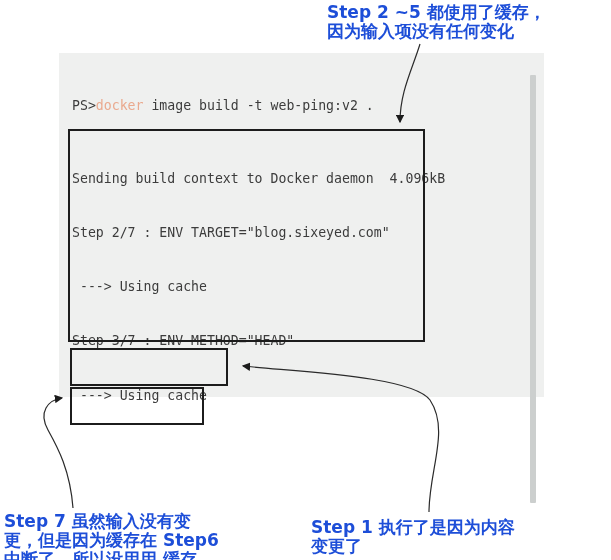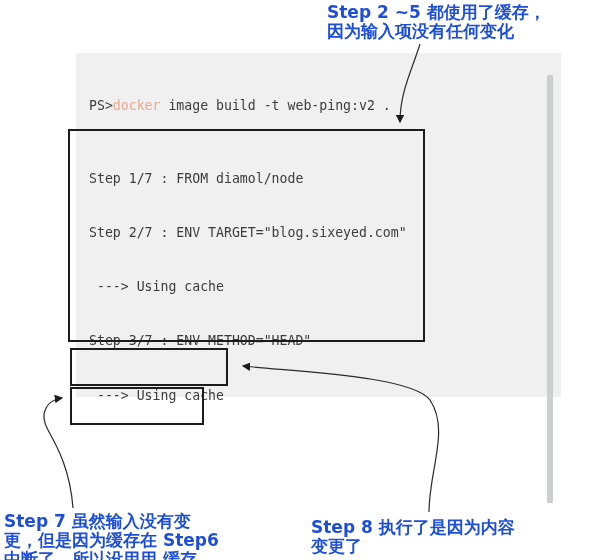--- a/index.html
+++ b/index.html
@@ -12,21 +12,21 @@
     width: 611px;
     height: 560px;
     background: #ffffff;
     overflow: hidden;
     font-family: "Liberation Sans", "DejaVu Sans", sans-serif;
   }
 
   
   .terminal {
     position: absolute;
-    left: 76px;
+    left: 59px;
     top: 53px;
     width: 485px;
     height: 344px;
     background: #eff0ef;
     box-sizing: border-box;
   }
   .term-lines {
     position: absolute;
     left: 13px;
     top: 8px;
@@ -96,21 +96,21 @@
 </head>
 <body>
 
 <div id="page">
 
   <div class="terminal">
 
     <div class="term-lines">
       <div class="term-line"><span>PS&gt;</span><span class="tok-cmd">docker</span><span> image build -t web-ping:v2 .</span></div>
 
-      <div class="term-line">Step 1/7 : FROM diamol/node</div>
+      <div class="term-line">Sending build context to Docker daemon  4.096kB</div>
       <div class="term-line">Step 2/7 : ENV TARGET="blog.sixeyed.com"</div>
       <div class="term-line"> ---&gt; Using cache</div>
       <div class="term-line">Step 3/7 : ENV METHOD="HEAD"</div>
       <div class="term-line"> ---&gt; Using cache</div>
       
       
       
       
       
       
@@ -147,16 +147,16 @@
     <path d="M 73,508 C 70,470 58,448 48,430 C 38,412 48,400 62,398" fill="none" stroke="#2a2a2a" stroke-width="1.2" marker-end="url(#arrowhead)"></path>
   </svg>
 
   <div class="annot" id="annot-top">Step 2 ~5 都使用了缓存，
 因为输入项没有任何变化</div>
 
   <div class="annot" id="annot-bottom-left">Step 7 虽然输入没有变
 更，但是因为缓存在 Step6
 中断了，所以没用用 缓存</div>
 
-  <div class="annot" id="annot-bottom-right">Step 8 执行了是因为内容
+  <div class="annot" id="annot-bottom-right">Step 1 执行了是因为内容
 变更了</div>
 
 </div>
 
 </body></html>

